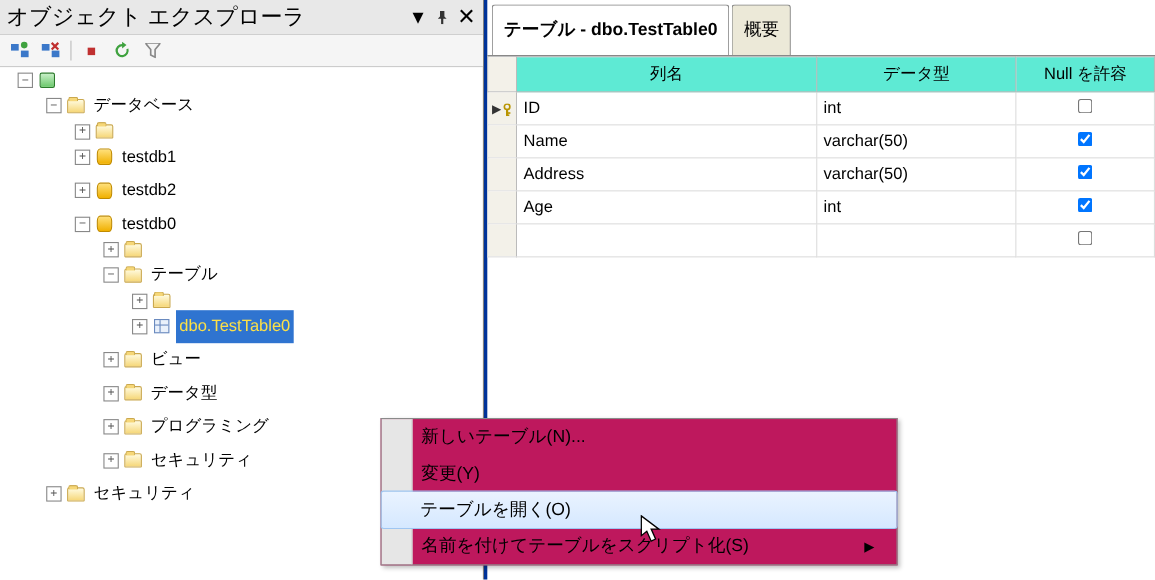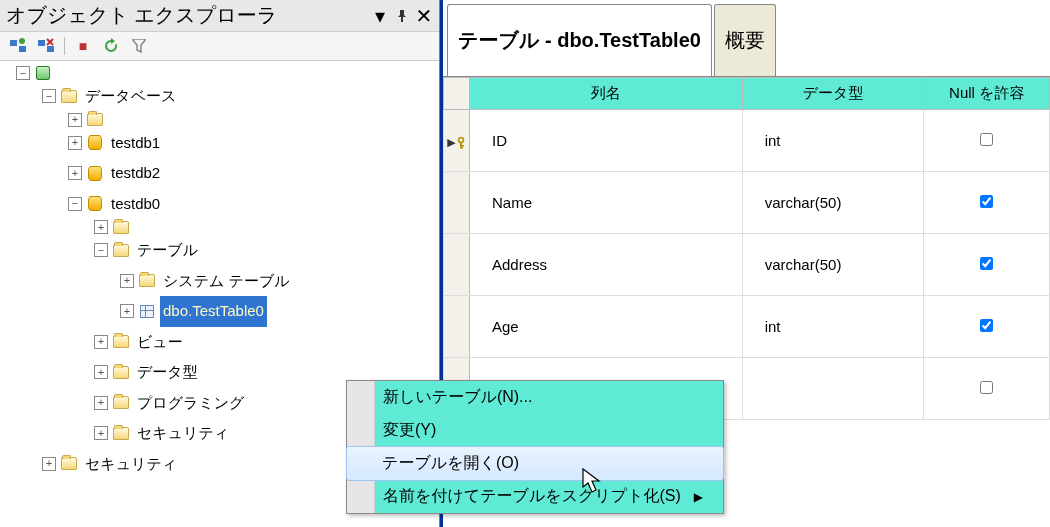--- a/index.html
+++ b/index.html
@@ -93,41 +93,41 @@
   .tbl-ic {
     width:14px;height:13px;border:1px solid #6a8abf;background:#eaf1fb;
     background-image: linear-gradient(#6a8abf,#6a8abf),linear-gradient(#6a8abf,#6a8abf);
     background-size: 100% 1px, 1px 100%;
     background-position: 0 4px, 4px 0;
     background-repeat:no-repeat;
   }
   .tree-label { padding: 1px 3px; }
   .tree-label.selected {
     background: #2f74d0;
-    color: #fef9c3;
+    color: #fde047;
   }
   
   .designer {
     flex:1;
     display:flex;
     flex-direction:column;
     border-left: 3px solid #003399;
   }
   .tabs-row {
     display:flex;
     padding: 4px 4px 0 4px;
     gap: 2px;
   }
   .tab {
-    padding: 22px 10px;
+    padding: 12px 10px;
     border: 1px solid #888;
     border-bottom: none;
     background: #ece9d8;
     border-radius: 3px 3px 0 0;
-    font-size: 20px;
+    font-size: 16px;
     cursor: pointer;
   }
   .tab.active {
     background: #fff;
     font-weight: bold;
     border-color: #888;
   }
   .grid-wrap { border-top:1px solid #888; }
   table.col-grid {
     width: 100%;
@@ -135,21 +135,21 @@
     font-size: 15px;
   }
   .col-grid th {
     background: #5eead4;
     border: 1px solid #bbb;
     padding: 6px 4px;
     font-weight: normal;
   }
   .col-grid td {
     border: 1px solid #ddd;
-    padding: 22px;
+    padding: 6px;
     height: 28px;
     background: #fff;
   }
   .row-hdr {
     width: 26px;
     background: #f3f1e9 !important;
     border-right: 1px solid #bbb !important;
     text-align: center;
     position: relative;
     padding:0 !important;
@@ -157,22 +157,22 @@
   .pk-ind {
     display:inline-flex; align-items:center; justify-content:center; gap:1px;
     font-size:11px; color:#333;
   }
   .null-cell { text-align:center; }
   input.chk { margin:0; }
   
   .context-menu {
     position: absolute;
     left: 346px; top: 380px;
-    width: 378px;
-    background: #5eead4;
+    width: 470px;
+    background: #be185d;
     border: 1px solid #8a8a8a;
     box-shadow: 2px 2px 4px rgba(0,0,0,.25);
     font-size: 16px;
     z-index: 50;
     text-align: center;
   }
   .context-menu .gutter {
     position:absolute; left:0; top:0; bottom:0; width:28px;
     background:#e6e6e6; border-right:1px solid #d0d0d0;
   }
@@ -306,21 +306,20 @@
             <span class="folder"></span>
           </span>
         <span class="tree-label">テーブル</span>
       </div>
       <div class="tree-row">
         <span class="indent" style="width:120px"></span>
         <span class="expander">+</span>
         <span class="node-icon">
             <span class="folder"></span>
           </span>
-        <span class="tree-label">システム テーブル</span>
       </div>
       <div class="tree-row">
         <span class="indent" style="width:120px"></span>
         <span class="expander">+</span>
         <span class="node-icon">
             <span class="tbl-ic"></span>
           </span>
         <span class="tree-label selected">dbo.TestTable0</span>
       </div>
       <div class="tree-row">

